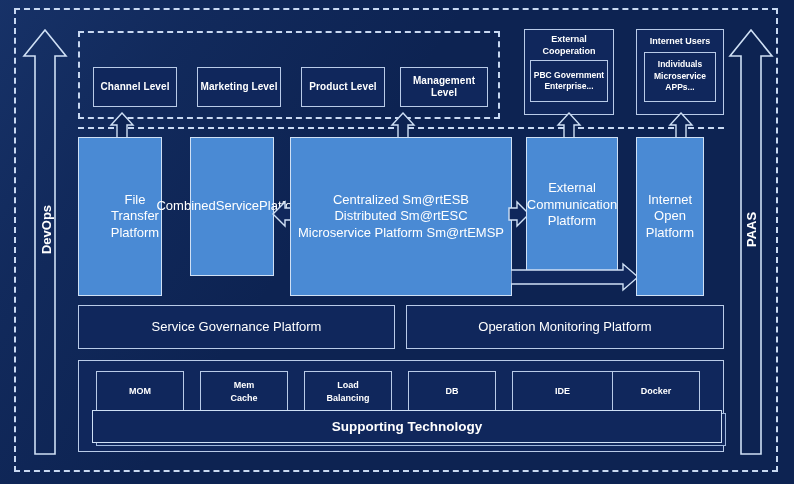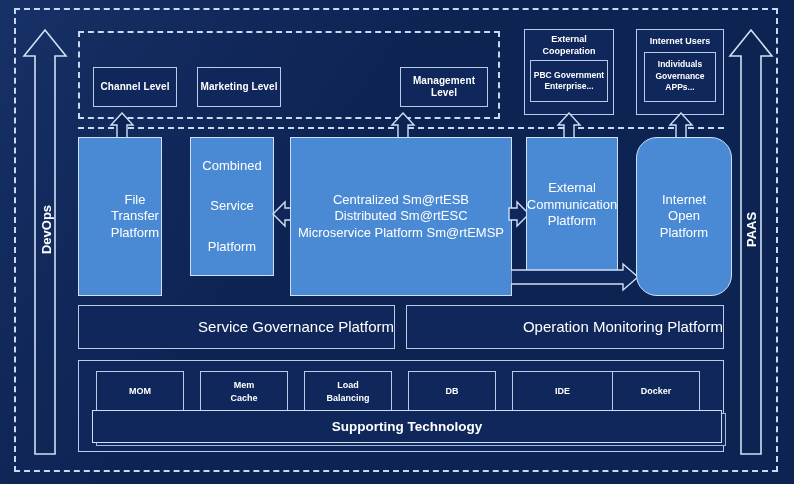--- a/index.html
+++ b/index.html
@@ -64,21 +64,21 @@
   
   .dashed-rule {
     position: absolute;
     border-top: 2px dashed #c9d9f2;
     height: 0;
   }
 
   .lvl-label { font-size: 10px; font-weight: bold; letter-spacing: .1px; }
   .small-label { font-size: 9px; font-weight: bold; line-height: 1.3; }
   .tiny-label { font-size: 8.5px; font-weight: bold; line-height: 1.35; }
-  .mid-label { font-size: 15px; font-weight: normal; justify-content: flex-end; }
+  .mid-label { font-size: 13px; font-weight: normal; }
   .tech-label { font-size: 9px; font-weight: bold; line-height: 1.35; }
   .bar-label { font-size: 13.5px; font-weight: bold; }
 
   
   .side-arrow { position: absolute; }
   .side-arrow svg { display: block; }
   .side-arrow-text {
     position: absolute;
     font-size: 13px;
     font-weight: bold;
@@ -122,41 +122,44 @@
   </div>
   <div class="side-arrow-text rot-right" style="left:721px; top:222px; width:60px; text-align:center;">PAAS</div>
 
   <div class="dashed-group" style="left:78px; top:31px; width:422px; height:88px;"></div>
 
   <div class="box lvl-label" style="left:93px; top:67px; width:84px; height:40px;">
     <span>Channel Level</span>
   </div>
   <div class="box lvl-label" style="left:197px; top:67px; width:84px; height:40px;">
     <span>Marketing Level</span>
+  </div>
+  <div class="box lvl-label" style="left:301px; top:67px; width:84px; height:40px;">
+    <span>Product Level</span>
   </div>
   <div class="box lvl-label" style="left:400px; top:67px; width:88px; height:40px;">
     <span>Management Level</span>
   </div>
 
   <div class="box" style="left:524px; top:29px; width:90px; height:86px; flex-direction:column; justify-content:flex-start; padding-top:4px;">
     <div class="small-label">
       <span>External</span><br>
       <span>Cooperation</span>
     </div>
     <div class="box tiny-label" style="position:relative; left:0; top:3px; width:78px; height:42px; flex-direction:column; border:1px solid #b9cbe8;">
       <span>PBC Government</span>
       <span>Enterprise...</span>
     </div>
   </div>
 
   <div class="box" style="left:636px; top:29px; width:88px; height:86px; flex-direction:column; justify-content:flex-start; padding-top:6px;">
     <div class="small-label">Internet Users</div>
     <div class="box tiny-label" style="position:relative; left:0; top:4px; width:72px; height:50px; flex-direction:column; border:1px solid #b9cbe8;">
       <span>Individuals</span>
-      <span>Governance</span>
+      <span>Microservice</span>
       <span>APPs...</span>
     </div>
   </div>
 
   <div class="dashed-rule" style="left:78px; top:127px; width:646px;"></div>
 
   <div class="blockarrow" style="left:109px; top:112px;">
     <svg width="26" height="30" viewBox="0 0 26 30">
       <polygon points="13,1 24,13 18,13 18,29 8,29 8,13 2,13" fill="#0d2352" stroke="#cfe0f5" stroke-width="1.4"></polygon>
     </svg>
@@ -176,21 +179,21 @@
       <polygon points="13,1 24,13 18,13 18,29 8,29 8,13 2,13" fill="#0d2352" stroke="#cfe0f5" stroke-width="1.4"></polygon>
     </svg>
   </div>
 
   <div class="plat" style="left:78px; top:137px; width:84px; height:159px; flex-direction:column;padding-left:30px;">
     <span>File</span>
     <span>Transfer</span>
     <span>Platform</span>
   </div>
 
-  <div class="plat" style="left:190px; top:137px; width:84px; height:139px; flex-direction:column;gap:24px;">
+  <div class="plat" style="left:190px; top:137px; width:84px; height:139px; flex-direction:row;">
     <span>Combined</span>
     <span>Service</span>
     <span>Platform</span>
   </div>
 
   <div class="blockarrow" style="left:272px; top:200px;">
     <svg width="22" height="28" viewBox="0 0 22 28">
       <polygon points="1,14 13,2 13,8 21,8 21,20 13,20 13,26" fill="#10275c" stroke="#cfe0f5" stroke-width="1.4"></polygon>
     </svg>
   </div>
@@ -212,21 +215,21 @@
     <span>Communication</span>
     <span>Platform</span>
   </div>
 
   <div class="blockarrow" style="left:511px; top:262px;">
     <svg width="128" height="30" viewBox="0 0 128 30">
       <polygon points="0,8 112,8 112,2 127,15 112,28 112,22 0,22" fill="#10275c" stroke="#cfe0f5" stroke-width="1.4"></polygon>
     </svg>
   </div>
 
-  <div class="plat" style="left:636px; top:137px; width:96px; height:159px; flex-direction:column;border-radius:21px;">
+  <div class="plat" style="left:636px; top:137px; width:68px; height:159px; flex-direction:column;">
     <span>Internet</span>
     <span>Open</span>
     <span>Platform</span>
   </div>
 
   <div class="box mid-label" style="left:78px; top:305px; width:317px; height:44px;">
     <span>Service Governance Platform</span>
   </div>
   <div class="box mid-label" style="left:406px; top:305px; width:318px; height:44px;">
     <span>Operation Monitoring Platform</span>

